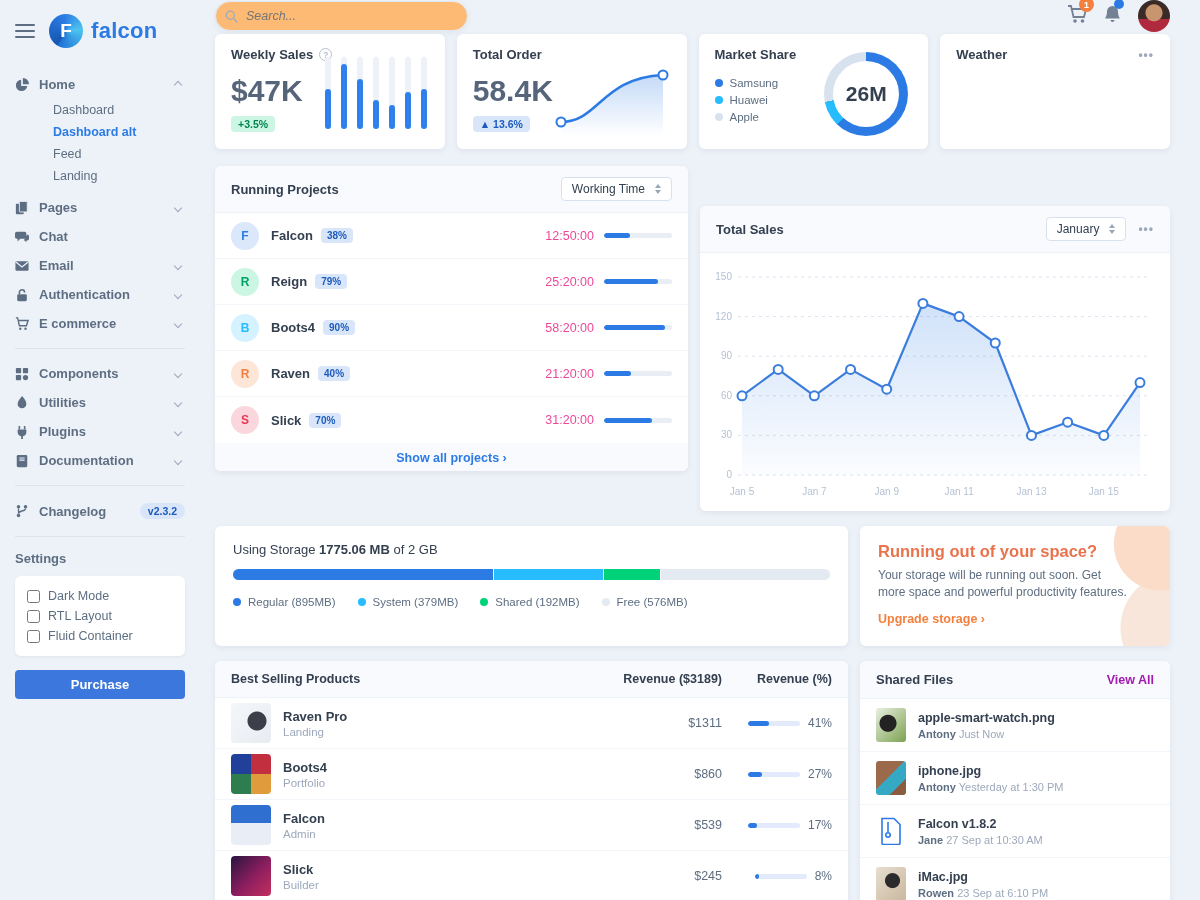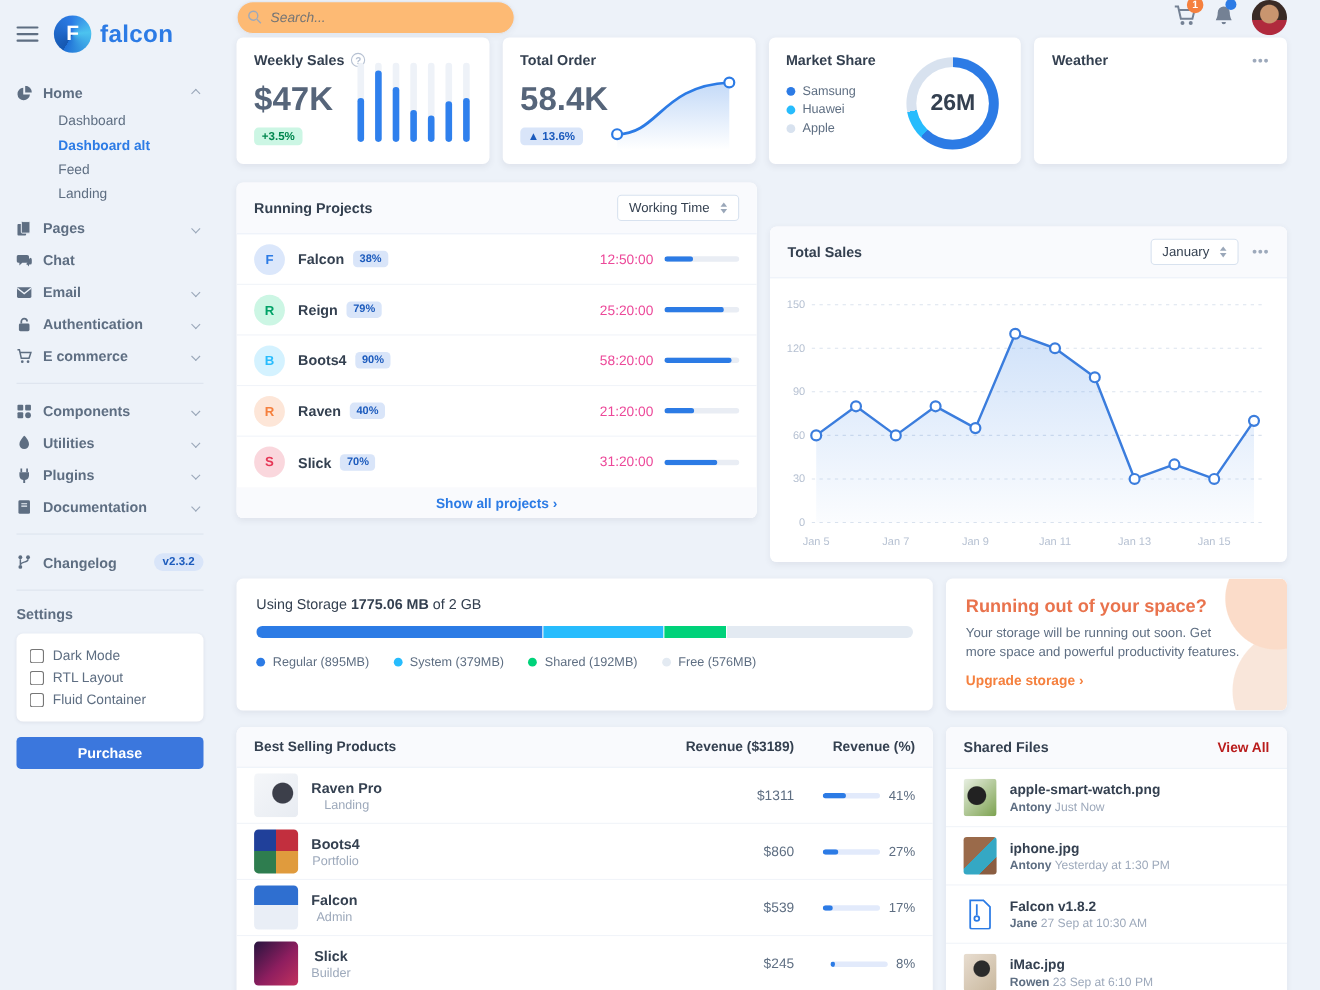--- a/index.html
+++ b/index.html
@@ -115,29 +115,29 @@
     border-radius:0 6px 6px 0; }
   .promo-title { color:#e9734d; font-size:16.5px; font-weight:700; }
   .promo-body { font-size:12px; color:#5e6e82; line-height:1.45; margin-top:6px; width:250px; }
   .promo-link { color:#f5803e; font-size:12.5px; font-weight:600; margin-top:10px; display:inline-block; cursor:pointer; position:relative; z-index:1; }
   
   .row4 { display:grid; grid-template-columns:633px 1fr; gap:12px; margin-top:15px; align-items:start; }
   .bs-header { display:grid; grid-template-columns:1fr 150px 110px; }
   .bs-header .h { font-size:12.5px; font-weight:700; color:#344050; }
   .bs-header .h.r { text-align:right; }
   .bs-row { display:grid; grid-template-columns:1fr 150px 110px; align-items:center; padding:5px 16px; height:51px; border-bottom:1px solid #f1f4f9; }
-  .bs-prod { display:flex; align-items:center; gap:12px;text-align:center; }
+  .bs-prod { display:flex; align-items:center; gap:12px; }
   .thumb { width:40px; height:40px; border-radius:4px; flex:0 0 40px; }
   .bs-name { font-size:13px; font-weight:700; color:#344050; }
   .bs-cat { font-size:11.5px; color:#9da9bb; margin-top:2px; }
   .bs-rev { text-align:right; font-size:12.5px; color:#5e6e82; }
   .bs-pct { display:flex; align-items:center; justify-content:flex-end; gap:8px; font-size:12px; color:#5e6e82; }
   .bs-track { width:52px; height:5px; background:#e2eafb; border-radius:3px; overflow:hidden; }
   .bs-fill { height:100%; background:#2c7be5; border-radius:3px; }
-  .link-blue { color:#b91c1c; font-size:12.5px; font-weight:600; cursor:pointer; }
+  .link-blue { color:#a21caf; font-size:12.5px; font-weight:600; cursor:pointer; }
   .sf-item { display:flex; align-items:center; gap:12px; padding:9px 16px; border-bottom:1px solid #f1f4f9; cursor:pointer; }
   .sf-thumb { width:30px; height:34px; border-radius:3px; flex:0 0 30px; display:flex; align-items:center; justify-content:center; }
   .sf-name { font-size:12.5px; font-weight:700; color:#344050; }
   .sf-sub { font-size:11px; margin-top:3px; }
   .sf-user { color:#5e6e82; font-weight:700; }
   .sf-time { color:#9da9bb; }
   
   .ts-chart-wrap { padding:8px 6px 0 2px; }
   .axis-text { font-size:10px; fill:#b6c1d2; }
 </style>

